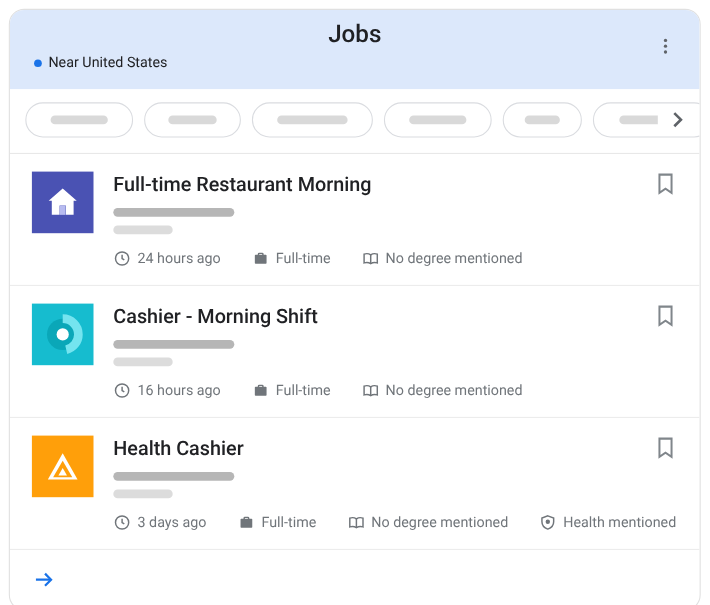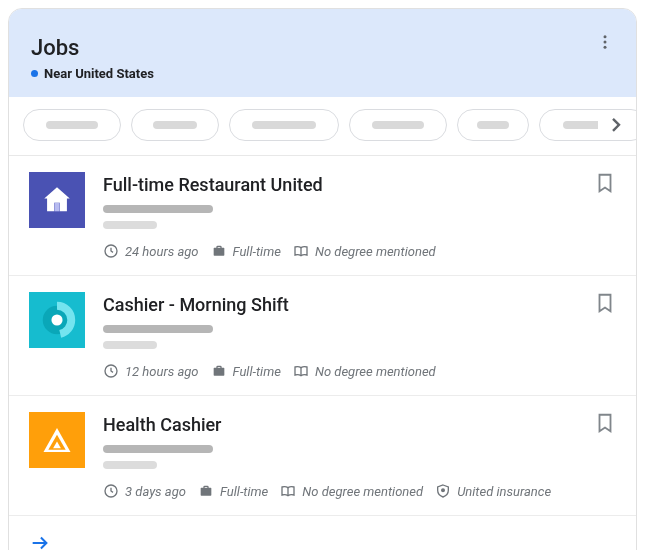--- a/index.html
+++ b/index.html
@@ -1,37 +1,37 @@
 <!DOCTYPE html>
 <html><head>
   <meta charset="utf-8">
   <style>
     * { margin: 0; padding: 0; box-sizing: border-box; }
     body { font-family: -apple-system, BlinkMacSystemFont, "Segoe UI", Roboto, Arial, sans-serif; background: #fff; padding: 8px; }
     .card { width: 629px; border: 1px solid #e0e0e0; border-radius: 14px; overflow: hidden; }
-    .header { background: #dce8fb; padding: 26px 22px 16px 22px; position: relative; }
+    .header { background: #dce8fb; padding: 10px 22px 16px 22px; position: relative; text-align: center; }
     .header-title { font-size: 22px; font-weight: 500; color: #202124; margin-bottom: 6px; }
-    .header-sub { display: flex; align-items: center; gap: 6px; font-size: 13px; font-weight: 700; color: #202124; }
+    .header-sub { display: flex; align-items: center; gap: 6px; font-size: 13px; font-weight: 400; color: #202124; }
     .dot { width: 7px; height: 7px; border-radius: 50%; background: #1a73e8; }
     .menu-btn { position: absolute; top: 20px; right: 18px; color: #5f6368; cursor: pointer; padding: 4px; }
     .chips-row { display: flex; align-items: center; gap: 10px; padding: 12px 14px 14px 14px; border-bottom: 1px solid #e8e8e8; position: relative; overflow: hidden; }
     .chip { height: 32px; border: 1px solid #dadce0; border-radius: 16px; background: #fff; display: flex; align-items: center; justify-content: center; flex-shrink: 0; }
     .chip-inner { height: 8px; background: #d9d9d9; border-radius: 4px; }
     .chips-arrow { position: absolute; right: 8px; top: 50%; transform: translateY(-55%); color: #5f6368; background: #fff; padding-left: 6px; }
     .job { display: flex; padding: 16px 20px 16px 20px; border-bottom: 1px solid #ececec; position: relative; }
     .job:last-of-type { border-bottom: 1px solid #ececec; }
     .logo { width: 56px; height: 56px; flex-shrink: 0; margin-right: 18px; display: flex; align-items: center; justify-content: center; }
     .logo-indigo { background: #4a52b3; }
     .logo-cyan { background: #16bccf; }
     .logo-orange { background: #ff9f0a; }
     .job-body { flex: 1; padding-top: 2px; }
     .job-title { font-size: 18px; font-weight: 500; color: #202124; margin-bottom: 10px; }
     .bar { height: 8px; background: #b6b6b6; border-radius: 4px; margin-bottom: 8px; }
     .bar-light { background: #dcdcdc; }
-    .meta { display: flex; align-items: center; gap: 12px; margin-top: 14px; color: #70757a; font-size: 13px; flex-wrap: wrap; font-style: italic; }
+    .meta { display: flex; align-items: center; gap: 28px; margin-top: 14px; color: #70757a; font-size: 13px; flex-wrap: wrap; }
     .meta-item { display: flex; align-items: center; gap: 6px; white-space: nowrap; }
     .bookmark { position: absolute; top: 16px; right: 20px; color: #80868b; cursor: pointer; }
     .footer { display: flex; align-items: center; gap: 10px; padding: 16px 20px; color: #1a73e8; font-size: 16px; cursor: pointer; }
     svg { display: block; }
   </style>
 </head>
 <body>
 
 <div class="card">
 
@@ -77,21 +77,21 @@
   </div>
 
   <div class="job">
     <div class="logo logo-indigo">
       <svg width="34" height="34" viewBox="0 0 24 24">
           <path fill="#fff" d="M12 3l9 8h-2v9h-5v-6h-4v6H5v-9H3z"></path>
           <rect x="10.2" y="14" width="3.6" height="6" fill="#b7bbf0"></rect>
         </svg>
     </div>
     <div class="job-body">
-      <div class="job-title">Full-time Restaurant United</div>
+      <div class="job-title">Full-time Restaurant Morning</div>
       <div class="bar" style="width:110px"></div>
       <div class="bar bar-light" style="width:54px"></div>
       <div class="meta">
         <div class="meta-item">
           <svg width="16" height="16" viewBox="0 0 24 24" fill="none" stroke="currentColor" stroke-width="2">
               <circle cx="12" cy="12" r="9"></circle>
               <polyline points="12 7 12 12 15 14"></polyline>
             </svg>
           <span>24 hours ago</span>
         </div>
@@ -128,21 +128,21 @@
     <div class="job-body">
       <div class="job-title">Cashier - Morning Shift</div>
       <div class="bar" style="width:110px"></div>
       <div class="bar bar-light" style="width:54px"></div>
       <div class="meta">
         <div class="meta-item">
           <svg width="16" height="16" viewBox="0 0 24 24" fill="none" stroke="currentColor" stroke-width="2">
               <circle cx="12" cy="12" r="9"></circle>
               <polyline points="12 7 12 12 15 14"></polyline>
             </svg>
-          <span>12 hours ago</span>
+          <span>16 hours ago</span>
         </div>
         <div class="meta-item">
           <svg width="16" height="16" viewBox="0 0 24 24" fill="currentColor">
               <path d="M10 4h4a2 2 0 012 2v1h3a1 1 0 011 1v10a1 1 0 01-1 1H5a1 1 0 01-1-1V8a1 1 0 011-1h3V6a2 2 0 012-2zm0 3h4V6h-4v1z"></path>
             </svg>
           <span>Full-time</span>
         </div>
         <div class="meta-item">
           <svg width="16" height="16" viewBox="0 0 24 24" fill="none" stroke="currentColor" stroke-width="2">
               <path d="M3 6c3-1 6-1 9 1 3-2 6-2 9-1v12c-3-1-6-1-9 1-3-2-6-2-9-1V6z"></path>
@@ -190,21 +190,21 @@
               <path d="M3 6c3-1 6-1 9 1 3-2 6-2 9-1v12c-3-1-6-1-9 1-3-2-6-2-9-1V6z"></path>
               <line x1="12" y1="7" x2="12" y2="19"></line>
             </svg>
           <span>No degree mentioned</span>
         </div>
         <div class="meta-item">
           <svg width="16" height="16" viewBox="0 0 24 24" fill="none" stroke="currentColor" stroke-width="2">
               <path d="M12 3l8 3v5c0 5-3.5 8.5-8 10-4.5-1.5-8-5-8-10V6l8-3z"></path>
               <circle cx="12" cy="11" r="2" fill="currentColor"></circle>
             </svg>
-          <span>United insurance</span>
+          <span>Health mentioned</span>
         </div>
       </div>
     </div>
     <div class="bookmark">
       <svg width="22" height="22" viewBox="0 0 24 24" fill="none" stroke="currentColor" stroke-width="2">
           <path d="M6 3h12v18l-6-4-6 4V3z"></path>
         </svg>
     </div>
   </div>
 

